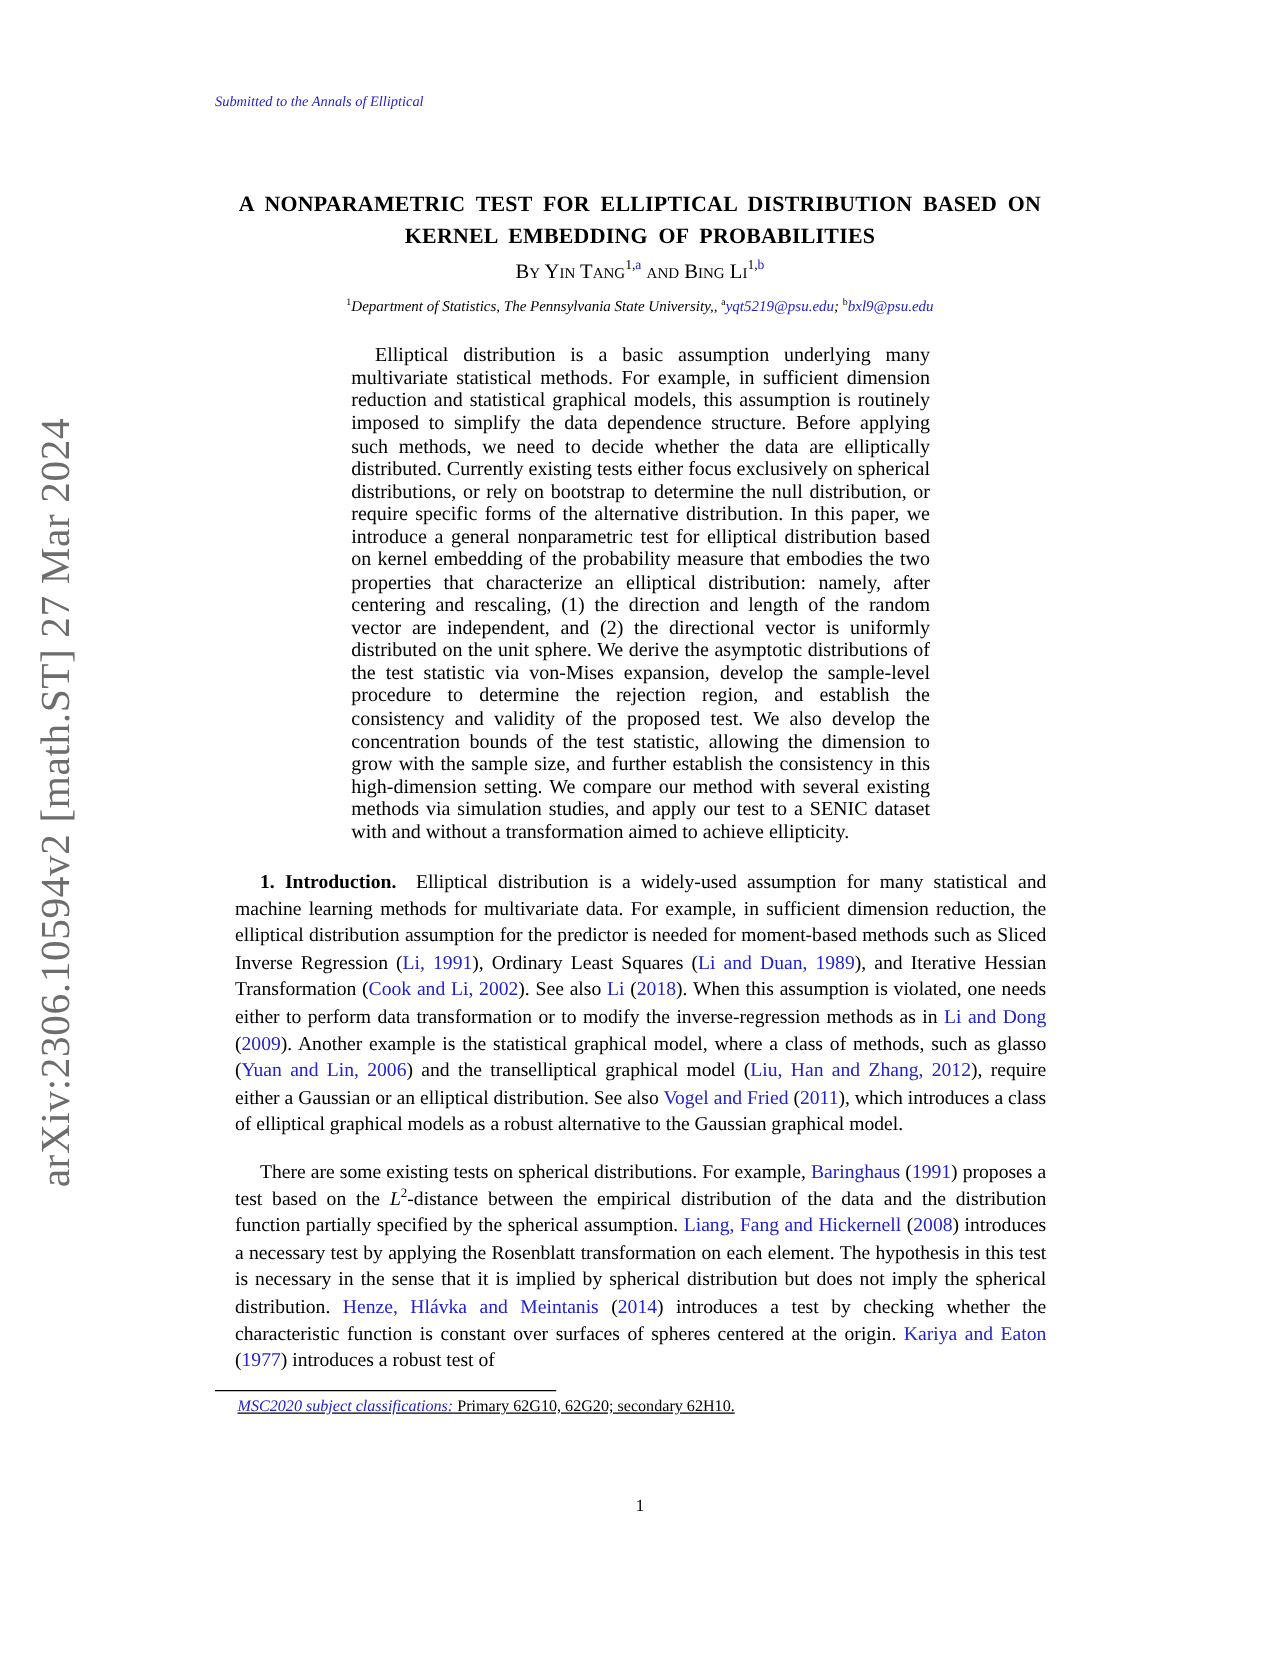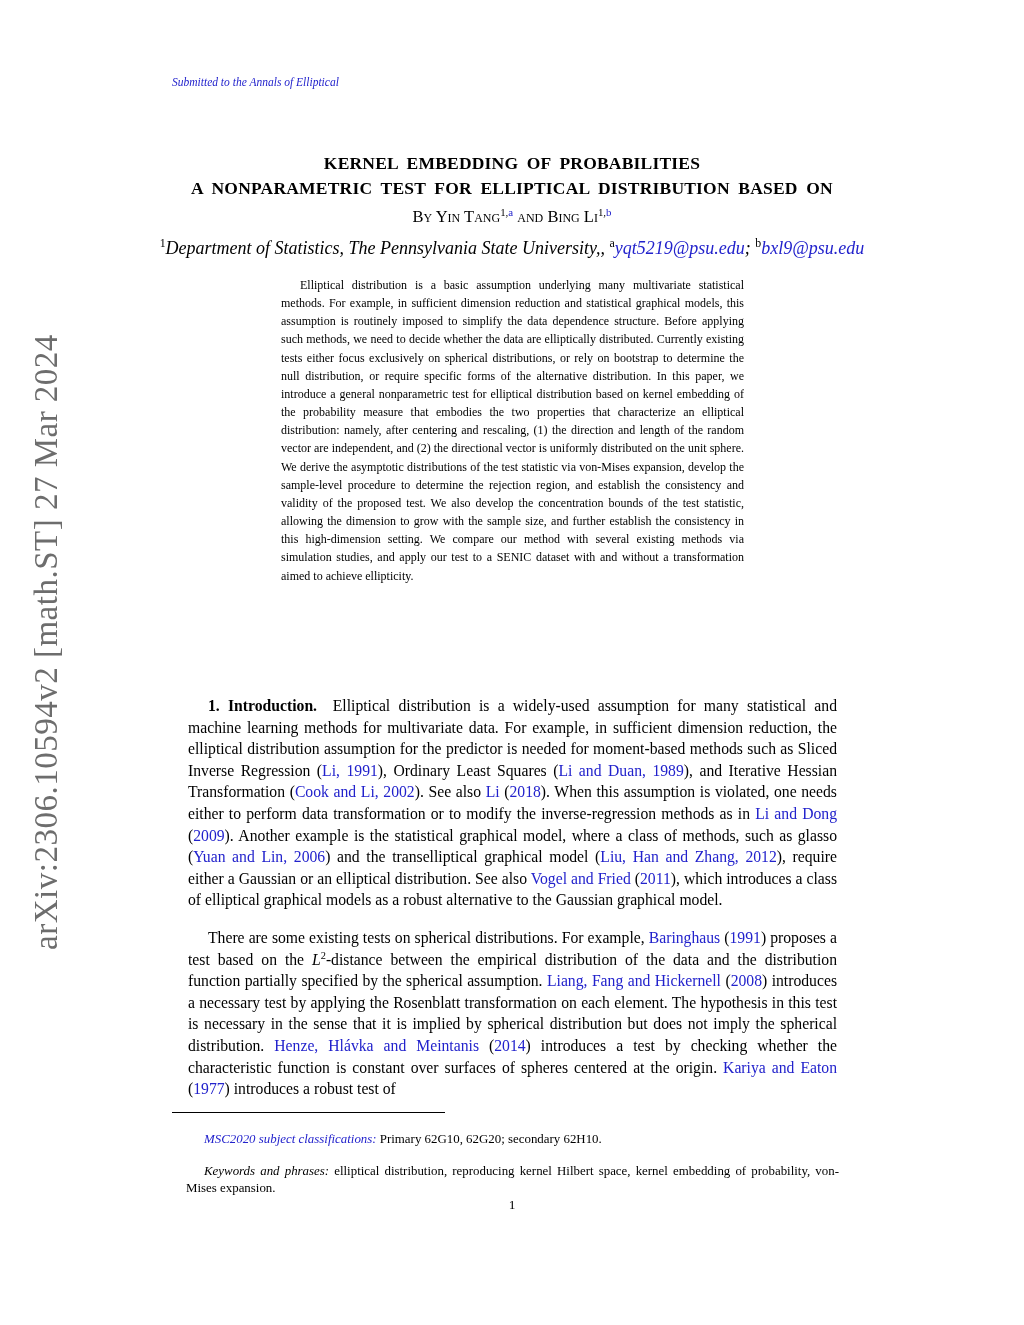--- a/index.html
+++ b/index.html
@@ -31,68 +31,67 @@
     text-align:center; font-weight:bold; font-size:17.5px; line-height:25px;
     letter-spacing:0.2px;
   }
   .title .stretch { word-spacing:4px; }
   .authors {
     position:absolute; left:0; right:0; top:207px;
     text-align:center; font-size:16.5px;
   }
   .affiliation {
     position:absolute; left:0; right:0; top:238px;
-    text-align:center; font-size:18px;
+    text-align:center; font-size:12px;
   }
   .abstract {
     position:absolute; left:281px; top:276px; width:463px;
-    font-size:12px; line-height:18.15px; text-align:justify; text-indent:19px;
+    font-size:16px; line-height:18.15px; text-align:justify; text-indent:19px;
   }
   .bodytext {
     position:absolute; left:172px; top:679px; width:681px;
     font-size:15.7px; line-height:21.6px; text-align:justify;
   }
   .bodytext p { margin:16px; text-indent:20px; }
   .fnrule {
     position:absolute; left:172px; top:1112px; width:273px; height:0;
     border-top:1.2px solid #000;
   }
   .footnotes {
     position:absolute; left:172px; top:1117px; width:681px;
     font-size:12.9px; line-height:17.6px; text-align:justify;
   }
-  .footnotes p { margin:14px; text-indent:18px; }
+  .footnotes p { margin:0; text-indent:18px;text-decoration:underline; }
   .pagenum {
     position:absolute; left:0; right:0; top:1197px;
     text-align:center; font-size:13.5px;
   }
 </style>
 </head>
 <body>
 
 <div class="watermark">arXiv:2306.10594v2  [math.ST]  27 Mar 2024</div>
 
 <div class="submitted">Submitted to the Annals of Elliptical</div>
 
 <h1 class="title">
+  <div class="stretch">A NONPARAMETRIC TEST FOR ELLIPTICAL DISTRIBUTION BASED ON</div>
   <div class="stretch">KERNEL EMBEDDING OF PROBABILITIES</div>
-  <div class="stretch">A NONPARAMETRIC TEST FOR ELLIPTICAL DISTRIBUTION BASED ON</div>
 </h1>
 
 <div class="authors"><span class="sc">By </span><span class="sc">Yin Tang</span><sup>1,</sup><sup class="lnk">a</sup><span class="sc"> and </span><span class="sc">Bing Li</span><sup>1,</sup><sup class="lnk">b</sup></div>
 
 <div class="affiliation"><sup>1</sup><span class="it">Department of Statistics, The Pennsylvania State University,, </span><sup>a</sup><span class="lnk it">yqt5219@psu.edu</span><span class="it">; </span><sup>b</sup><span class="lnk it">bxl9@psu.edu</span></div>
 
 <div class="abstract">Elliptical distribution is a basic assumption underlying many multivariate statistical methods. For example, in sufficient dimension reduction and statistical graphical models, this assumption is routinely imposed to simplify the data dependence structure. Before applying such methods, we need to decide whether the data are elliptically distributed. Currently existing tests either focus exclusively on spherical distributions, or rely on bootstrap to determine the null distribution, or require specific forms of the alternative distribution. In this paper, we introduce a general nonparametric test for elliptical distribution based on kernel embedding of the probability measure that embodies the two properties that characterize an elliptical distribution: namely, after centering and rescaling, (1) the direction and length of the random vector are independent, and (2) the directional vector is uniformly distributed on the unit sphere. We derive the asymptotic distributions of the test statistic via von-Mises expansion, develop the sample-level procedure to determine the rejection region, and establish the consistency and validity of the proposed test. We also develop the concentration bounds of the test statistic, allowing the dimension to grow with the sample size, and further establish the consistency in this high-dimension setting. We compare our method with several existing methods via simulation studies, and apply our test to a SENIC dataset with and without a transformation aimed to achieve ellipticity.</div>
 
 <div class="bodytext">
   <p><span class="bd">1. Introduction.</span><span>  Elliptical distribution is a widely-used assumption for many statistical and machine learning methods for multivariate data. For example, in sufficient dimension reduction, the elliptical distribution assumption for the predictor is needed for moment-based methods such as Sliced Inverse Regression (</span><span class="lnk">Li, 1991</span><span>), Ordinary Least Squares (</span><span class="lnk">Li and Duan, 1989</span><span>), and Iterative Hessian Transformation (</span><span class="lnk">Cook and Li, 2002</span><span>). See also </span><span class="lnk">Li</span><span> (</span><span class="lnk">2018</span><span>). When this assumption is violated, one needs either to perform data transformation or to modify the inverse-regression methods as in  </span><span class="lnk">Li and Dong</span><span> (</span><span class="lnk">2009</span><span>). Another example is the statistical graphical model, where a class of methods, such as glasso (</span><span class="lnk">Yuan and Lin, 2006</span><span>) and the transelliptical graphical model (</span><span class="lnk">Liu, Han and Zhang, 2012</span><span>), require either a Gaussian or an elliptical distribution. See also </span><span class="lnk">Vogel and Fried</span><span> (</span><span class="lnk">2011</span><span>), which introduces a class of elliptical graphical models as a robust alternative to the Gaussian graphical model.</span></p>
   <p><span>There are some existing tests on spherical distributions. For example, </span><span class="lnk">Baringhaus</span><span> (</span><span class="lnk">1991</span><span>) proposes a test based on the </span><span class="it">L</span><sup>2</sup><span>-distance between the empirical distribution of the data and the distribution function partially specified by the spherical assumption. </span><span class="lnk">Liang, Fang and Hickernell</span><span> (</span><span class="lnk">2008</span><span>) introduces a necessary test by applying the Rosenblatt transformation on each element. The hypothesis in this test is necessary in the sense that it is implied by spherical distribution but does not imply the spherical distribution. </span><span class="lnk">Henze, Hlávka and Meintanis</span><span> (</span><span class="lnk">2014</span><span>) introduces a test by checking whether the characteristic function is constant over surfaces of spheres centered at the origin. </span><span class="lnk">Kariya and Eaton</span><span> (</span><span class="lnk">1977</span><span>) introduces a robust test of</span></p>
 </div>
 
 <div class="fnrule"></div>
 
 <div class="footnotes">
   <p><span class="lnk it">MSC2020 subject classifications:</span><span> Primary 62G10, 62G20; secondary 62H10.</span></p>
-  <p><span class="it">Keywords and phrases:</span><span> elliptical distribution, reproducing kernel Hilbert space, kernel embedding of probability, von-Mises expansion.</span></p>
 </div>
 
 <div class="pagenum">1</div>
 
 </body></html>

